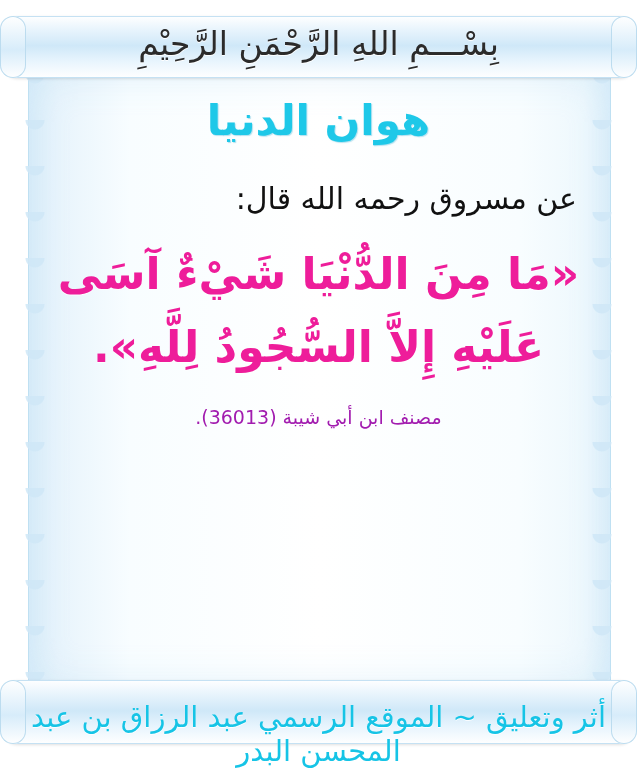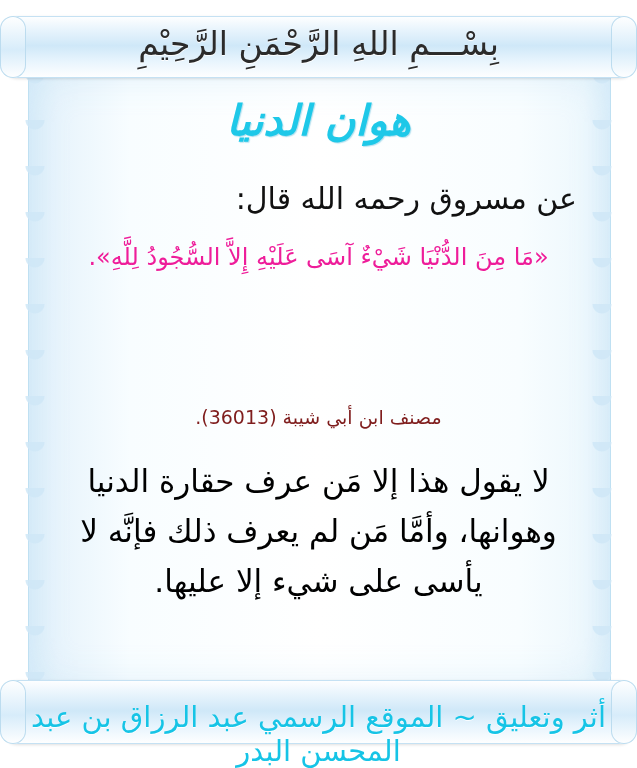--- a/index.html
+++ b/index.html
@@ -93,54 +93,53 @@
   .doc-title {
     position: absolute;
     left: 0; right: 0;
     top: 96px;
     text-align: center;
     font-size: 42px;
     font-weight: bold;
     color: #1ec8e8;
     direction: rtl;
     text-shadow: 1px 1px 1px rgba(120,200,225,.55);
-    font-style: italic;
   }
 
   .narrator {
     position: absolute;
     left: 60px; right: 60px;
     top: 176px;
     text-align: right;
     font-size: 30px;
     color: #111111;
     direction: rtl;
     line-height: 1.5;
   }
 
   .hadith {
     position: absolute;
     left: 54px; right: 54px;
     top: 238px;
     text-align: center;
-    font-size: 24px;
-    font-weight: normal;
+    font-size: 44px;
+    font-weight: bold;
     color: #ee1d9a;
     direction: rtl;
     line-height: 1.65;
     text-shadow: 0 1px 0 rgba(255,255,255,.8);
   }
 
   .source {
     position: absolute;
     left: 0; right: 0;
     top: 406px;
     text-align: center;
     font-size: 19px;
-    color: #7f1d1d;
+    color: #a21caf;
     direction: rtl;
   }
 
   .commentary {
     position: absolute;
     left: 62px; right: 62px;
     top: 456px;
     text-align: center;
     font-size: 31px;
     color: #000000;
@@ -182,17 +181,16 @@
   <div class="basmala">بِسْـــمِ اللهِ الرَّحْمَنِ الرَّحِيْمِ</div>
 
   <div class="doc-title">هوان الدنيا</div>
 
   <div class="narrator">عن مسروق رحمه الله قال:</div>
 
   <div class="hadith">«مَا مِنَ الدُّنْيَا شَيْءٌ آسَى عَلَيْهِ إِلاَّ السُّجُودُ لِلَّهِ».</div>
 
   <div class="source">مصنف ابن أبي شيبة (36013).</div>
 
-  <div class="commentary">لا يقول هذا إلا مَن عرف حقارة الدنيا وهوانها، وأمَّا مَن لم يعرف ذلك فإنَّه لا يأسى على شيء إلا عليها.</div>
 
   <div class="footer-line">أثر وتعليق ~ الموقع الرسمي عبد الرزاق بن عبد المحسن البدر</div>
 
 </div>
 
 </body></html>

